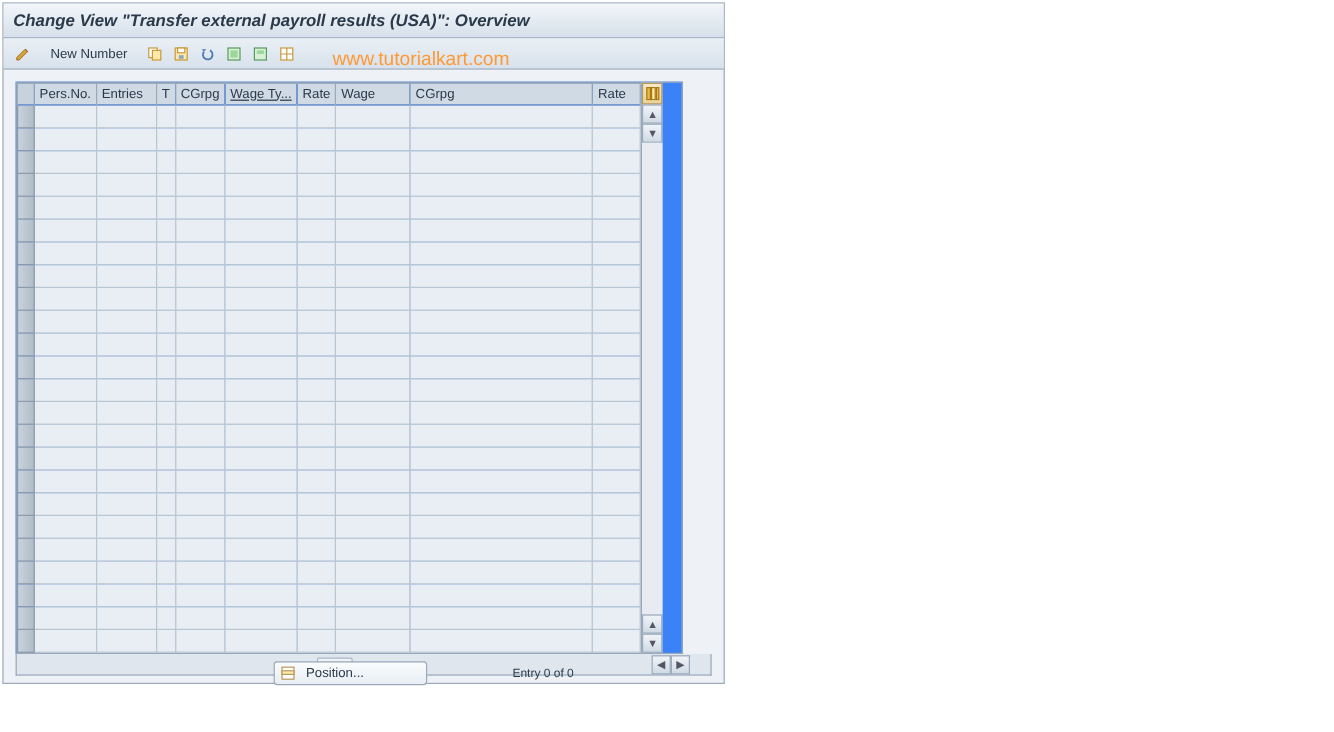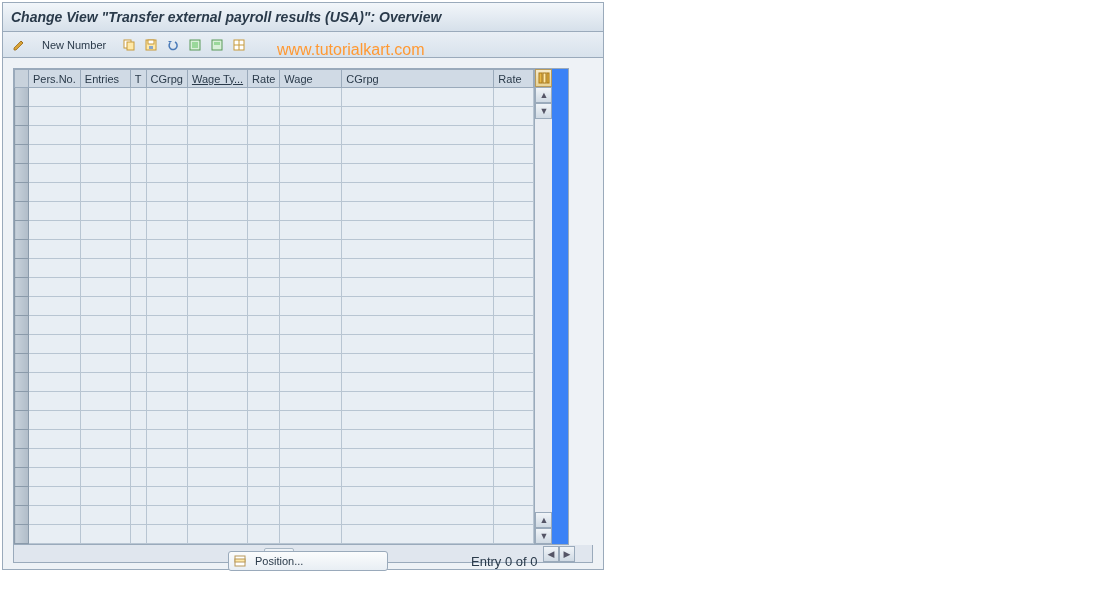--- a/index.html
+++ b/index.html
@@ -200,21 +200,21 @@
       bottom: 8px;
       left: 0;
       width: 100%;
       display: flex;
       align-items: center;
       padding: 0 10px;
     }
     .position-btn {
       position: absolute;
       left: 225px;
-      width: 160px;
+      width: 128px;
       height: 20px;
       background: linear-gradient(#fbfcfd, #e8eef4);
       border: 1px solid #9aaabb;
       border-radius: 3px;
       display: flex;
       align-items: center;
       padding: 0 4px;
       gap: 8px;
       cursor: pointer;
       font-size: 11px;
@@ -222,22 +222,22 @@
     }
     .position-icon {
       width: 14px;
       height: 14px;
       display: inline-flex;
       align-items: center;
       justify-content: center;
     }
     .entry-status {
       position: absolute;
-      left: 468px;
-      font-size: 13px;
+      left: 424px;
+      font-size: 10px;
       color: #2a3a4a;
     }
     svg { display: block; }
   </style>
 </head>
 <body>
 
 <div class="container">
 
   <div class="titlebar">Change View "Transfer external payroll results (USA)": Overview</div>

